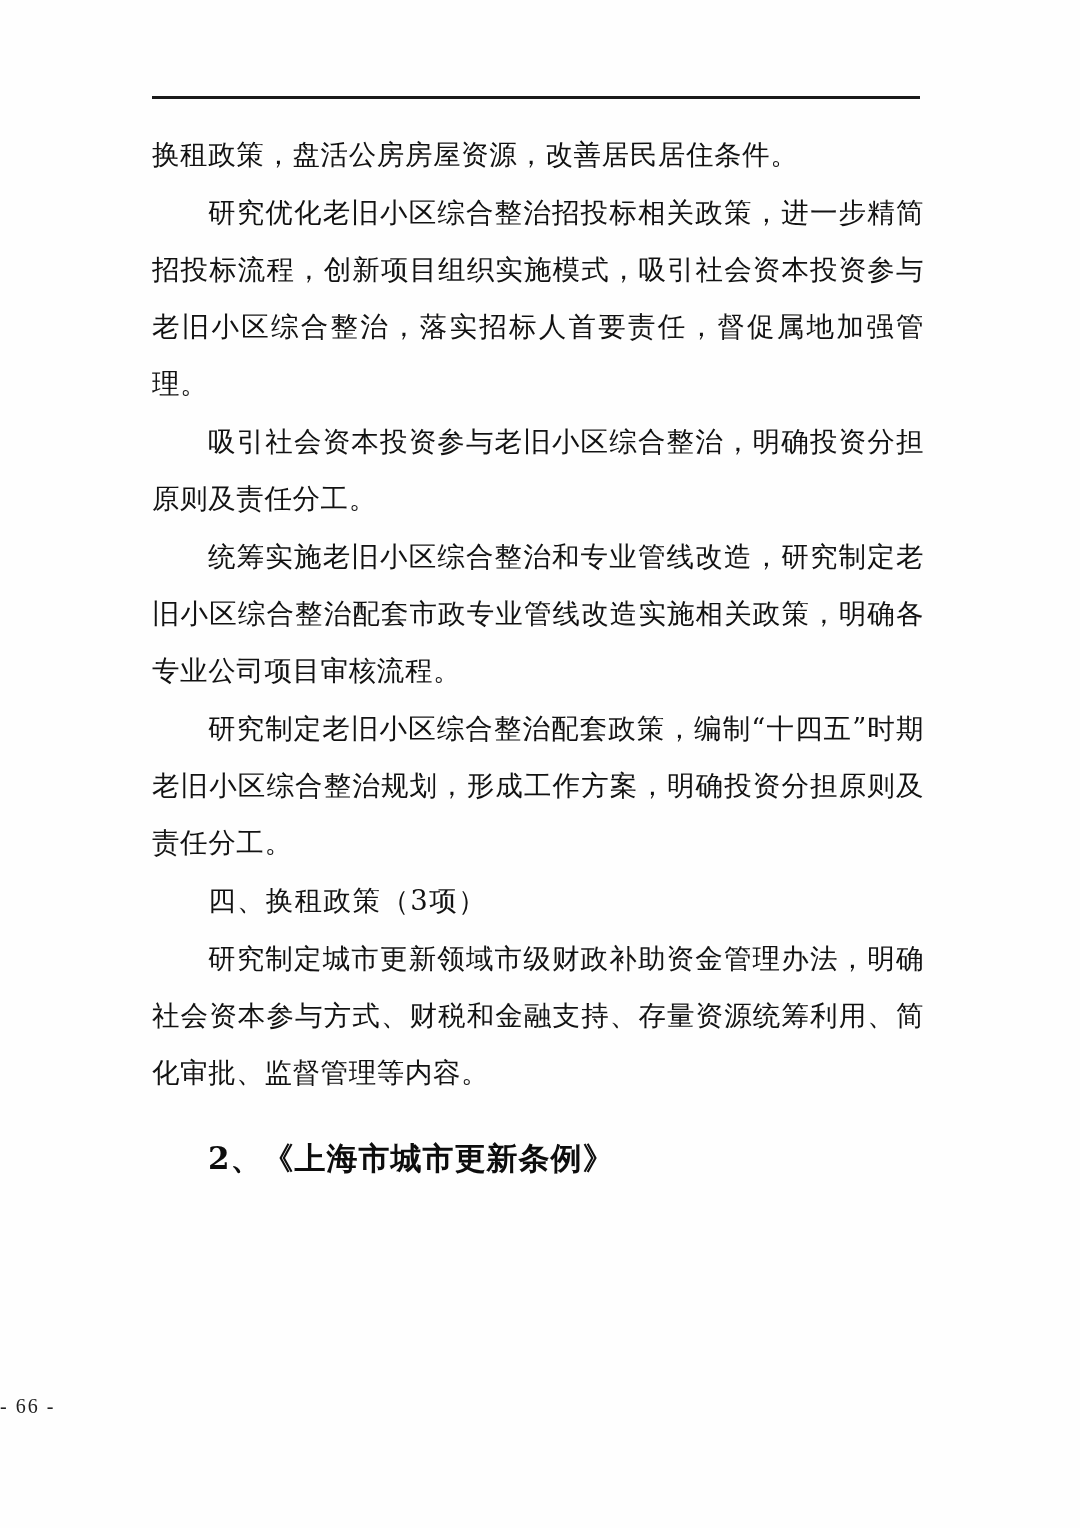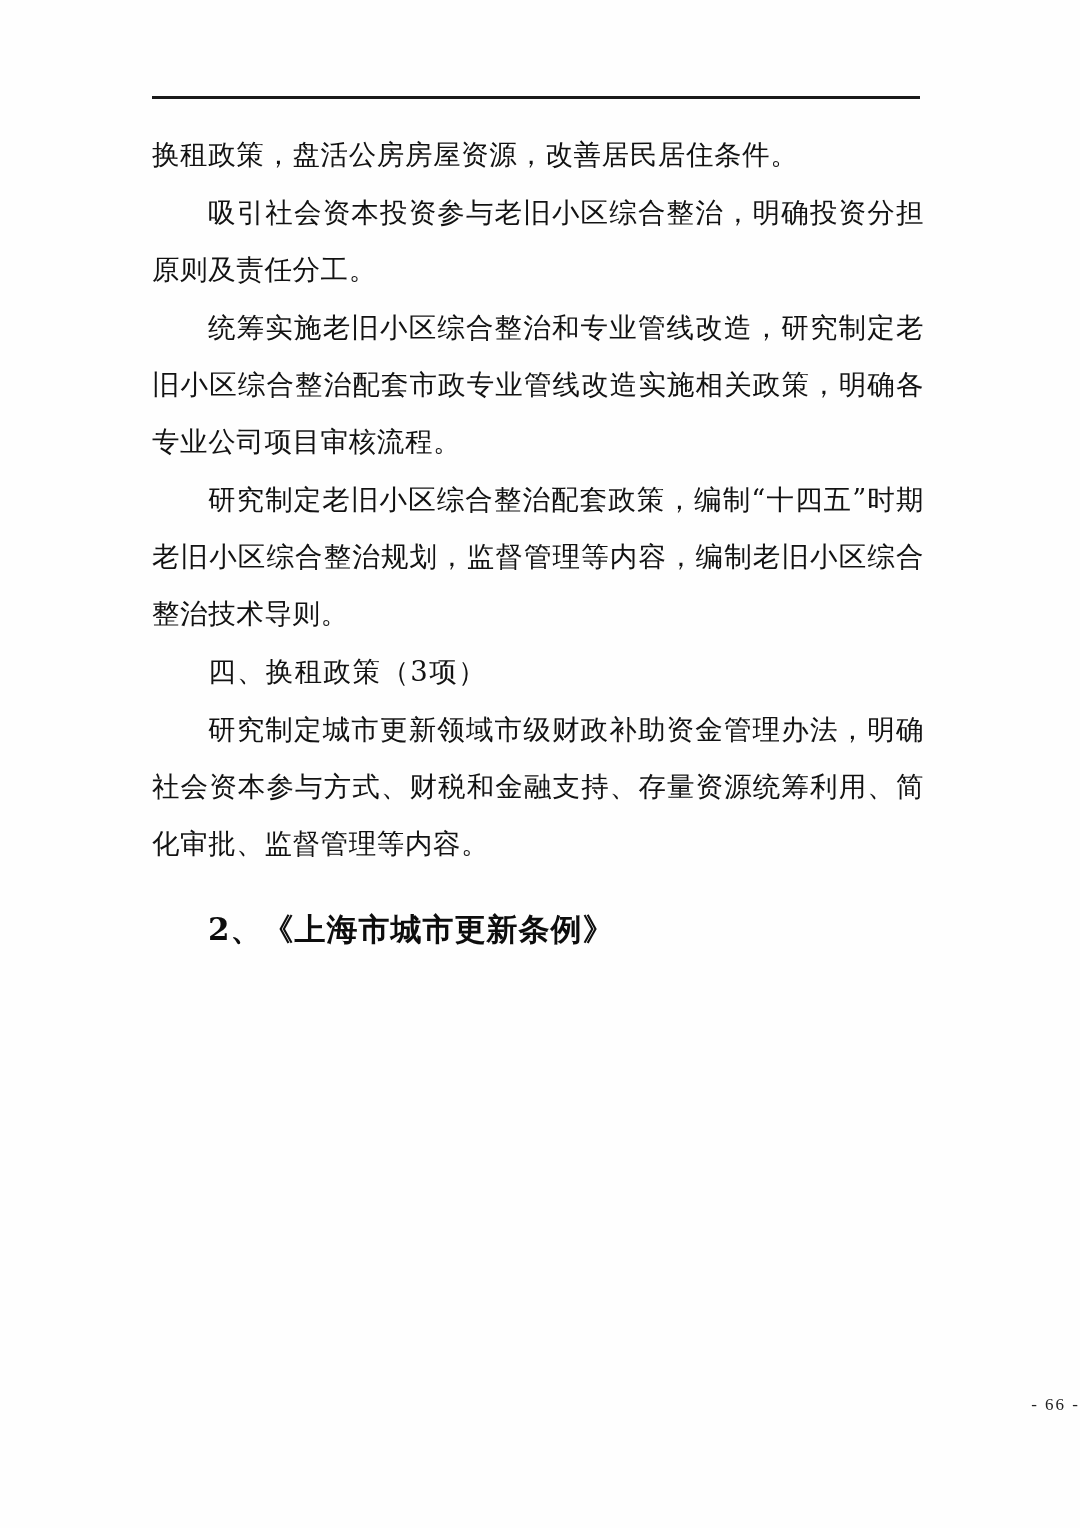--- a/index.html
+++ b/index.html
@@ -63,39 +63,40 @@
     font-weight: bold;
     letter-spacing: 1px;
     color: #0d0d0d;
     font-family: "DejaVu Serif", "Liberation Serif", serif;
   }
   .page-number {
     position: absolute;
     left: 0;
     top: 1395px;
     width: 1080px;
-    text-align: right;
-    font-size: 17px;
+    text-align: left;
+    font-size: 20px;
     letter-spacing: 2px;
     color: #222222;
     font-family: "Liberation Serif", serif;
   }
 </style>
 </head>
 <body>
 
 <div class="page">
 
   <div class="header-rule"></div>
 
   <div class="content">
     <p class="para">换租政策，盘活公房房屋资源，改善居民居住条件。</p>
+    <p class="para indent">研究优化老旧小区综合整治招投标相关政策，进一步精简招投标流程，创新项目组织实施模式，吸引社会资本投资参与老旧小区综合整治，落实招标人首要责任，督促属地加强管理。</p>
     <p class="para indent">吸引社会资本投资参与老旧小区综合整治，明确投资分担原则及责任分工。</p>
     <p class="para indent">统筹实施老旧小区综合整治和专业管线改造，研究制定老旧小区综合整治配套市政专业管线改造实施相关政策，明确各专业公司项目审核流程。</p>
-    <p class="para indent">研究制定老旧小区综合整治配套政策，编制“十四五”时期老旧小区综合整治规划，监督管理等内容，编制老旧小区综合整治技术导则。</p>
+    <p class="para indent">研究制定老旧小区综合整治配套政策，编制“十四五”时期老旧小区综合整治规划，形成工作方案，明确投资分担原则及责任分工。</p>
     <p class="para section-head">四、换租政策（3项）</p>
     <p class="para indent">研究制定城市更新领域市级财政补助资金管理办法，明确社会资本参与方式、财税和金融支持、存量资源统筹利用、简化审批、监督管理等内容。</p>
     <p class="doc-title">2、《上海市城市更新条例》</p>
   </div>
 
   <div class="page-number">- 66 -</div>
 
 </div>
 
 </body></html>

